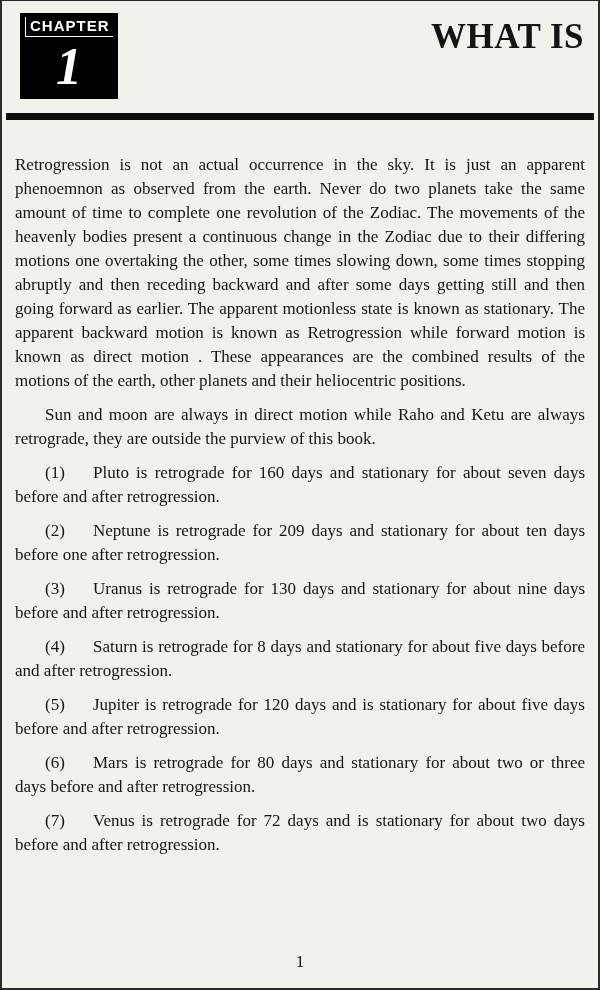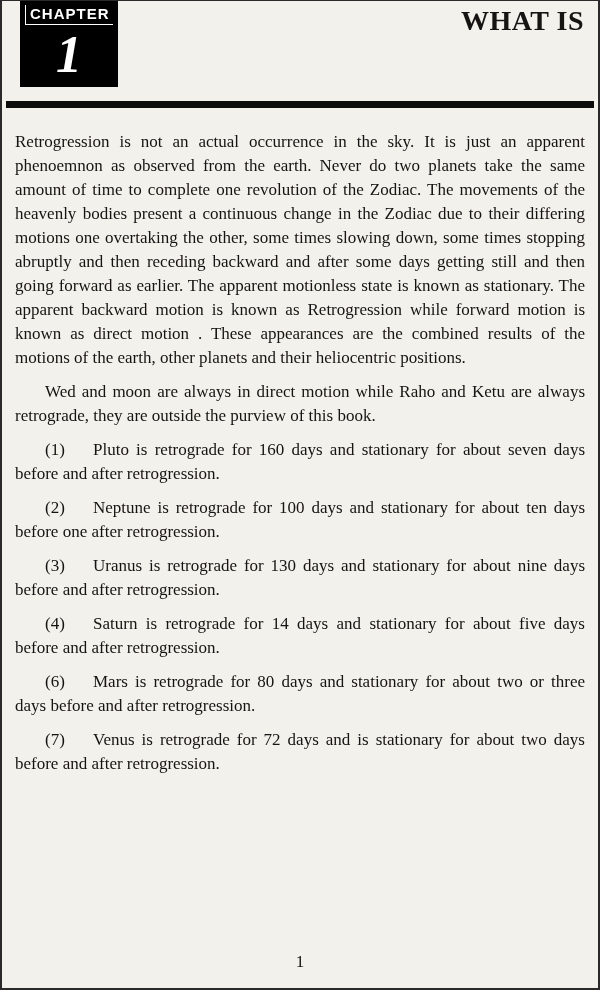--- a/index.html
+++ b/index.html
@@ -15,21 +15,21 @@
     border-left: 2px solid #2a2a2a;
     border-right: 2px solid #2a2a2a;
     border-bottom: 2px solid #2a2a2a;
     border-top: 1px solid #2a2a2a;
     overflow: hidden;
   }
   .header {
     display: flex;
     justify-content: space-between;
     align-items: flex-start;
-    padding: 0 14px 0 18px;
+    padding: 12px 14px 0 18px;
   }
   .chapter-box {
     width: 98px;
     height: 86px;
     background: #000;
     color: #fff;
     display: flex;
     flex-direction: column;
     align-items: stretch;
     box-sizing: border-box;
@@ -54,32 +54,32 @@
     font-family: "Liberation Serif", serif;
     font-style: italic;
     font-weight: bold;
     font-size: 52px;
     line-height: 1;
     padding-top: 2px;
   }
   .title {
     text-align: right;
     font-weight: bold;
-    font-size: 28px;
+    font-size: 35px;
     line-height: 1.25;
     letter-spacing: 0.5px;
     margin-top: 2px;
   }
   .header-rule {
     height: 7px;
     background: #0c0c0c;
     margin: 14px 4px 0 4px;
   }
   .content {
-    padding: 22px 13px 0 13px;
+    padding: 33px 13px 0 13px;
     font-size: 17px;
     line-height: 24px;
     text-align: justify;
   }
   .para { margin: 0 0 10px 0; }
   .para.indent { text-indent: 30px; }
   .list-item { margin: 0 0 10px 0; text-indent: 30px; }
   .li-num {
     display: inline-block;
     width: 48px;
@@ -106,25 +106,26 @@
     </div>
     <div class="title">
       <div>WHAT IS</div>
     </div>
   </div>
 
   <div class="header-rule"></div>
 
   <div class="content">
     <p class="para">Retrogression is not an actual occurrence in the sky. It is just an apparent phenoemnon as observed from the earth. Never do two planets take the same amount of time to complete one revolution of the Zodiac. The movements of the heavenly bodies present a continuous change in the Zodiac due to their differing motions one overtaking the other, some times slowing down, some times stopping abruptly and then receding backward and after some days getting still and then going forward as earlier. The apparent motionless state is known as stationary. The apparent backward motion is known as Retrogression while forward motion is known as direct motion . These appearances are the combined results of the motions of the earth, other planets and their heliocentric positions.</p>
-    <p class="para indent">Wed and moon are always in direct motion while Raho and Ketu are always retrograde, they are outside the purview of this book.</p>
+    <p class="para indent">Sun and moon are always in direct motion while Raho and Ketu are always retrograde, they are outside the purview of this book.</p>
 
     <p class="list-item"><span class="li-num">(1)</span><span>Pluto is retrograde for 160 days and stationary for about seven days before and after retrogression.</span></p>
-    <p class="list-item"><span class="li-num">(2)</span><span>Neptune is retrograde for 100 days and stationary for about ten days before one after retrogression.</span></p>
+    <p class="list-item"><span class="li-num">(2)</span><span>Neptune is retrograde for 209 days and stationary for about ten days before one after retrogression.</span></p>
     <p class="list-item"><span class="li-num">(3)</span><span>Uranus is retrograde for 130 days and stationary for about nine days before and after retrogression.</span></p>
-    <p class="list-item"><span class="li-num">(4)</span><span>Saturn is retrograde for 14 days and stationary for about five days before and after retrogression.</span></p>
+    <p class="list-item"><span class="li-num">(4)</span><span>Saturn is retrograde for 8 days and stationary for about five days before and after retrogression.</span></p>
+    <p class="list-item"><span class="li-num">(5)</span><span>Jupiter is retrograde for 120 days and is stationary for about five days before and after retrogression.</span></p>
     <p class="list-item"><span class="li-num">(6)</span><span>Mars is retrograde for 80 days and stationary for about two or three days before and after retrogression.</span></p>
     <p class="list-item"><span class="li-num">(7)</span><span>Venus is retrograde for 72 days and is stationary for about two days before and after retrogression.</span></p>
   </div>
 
   <div class="page-number">1</div>
 
 </div>
 
 </body></html>

